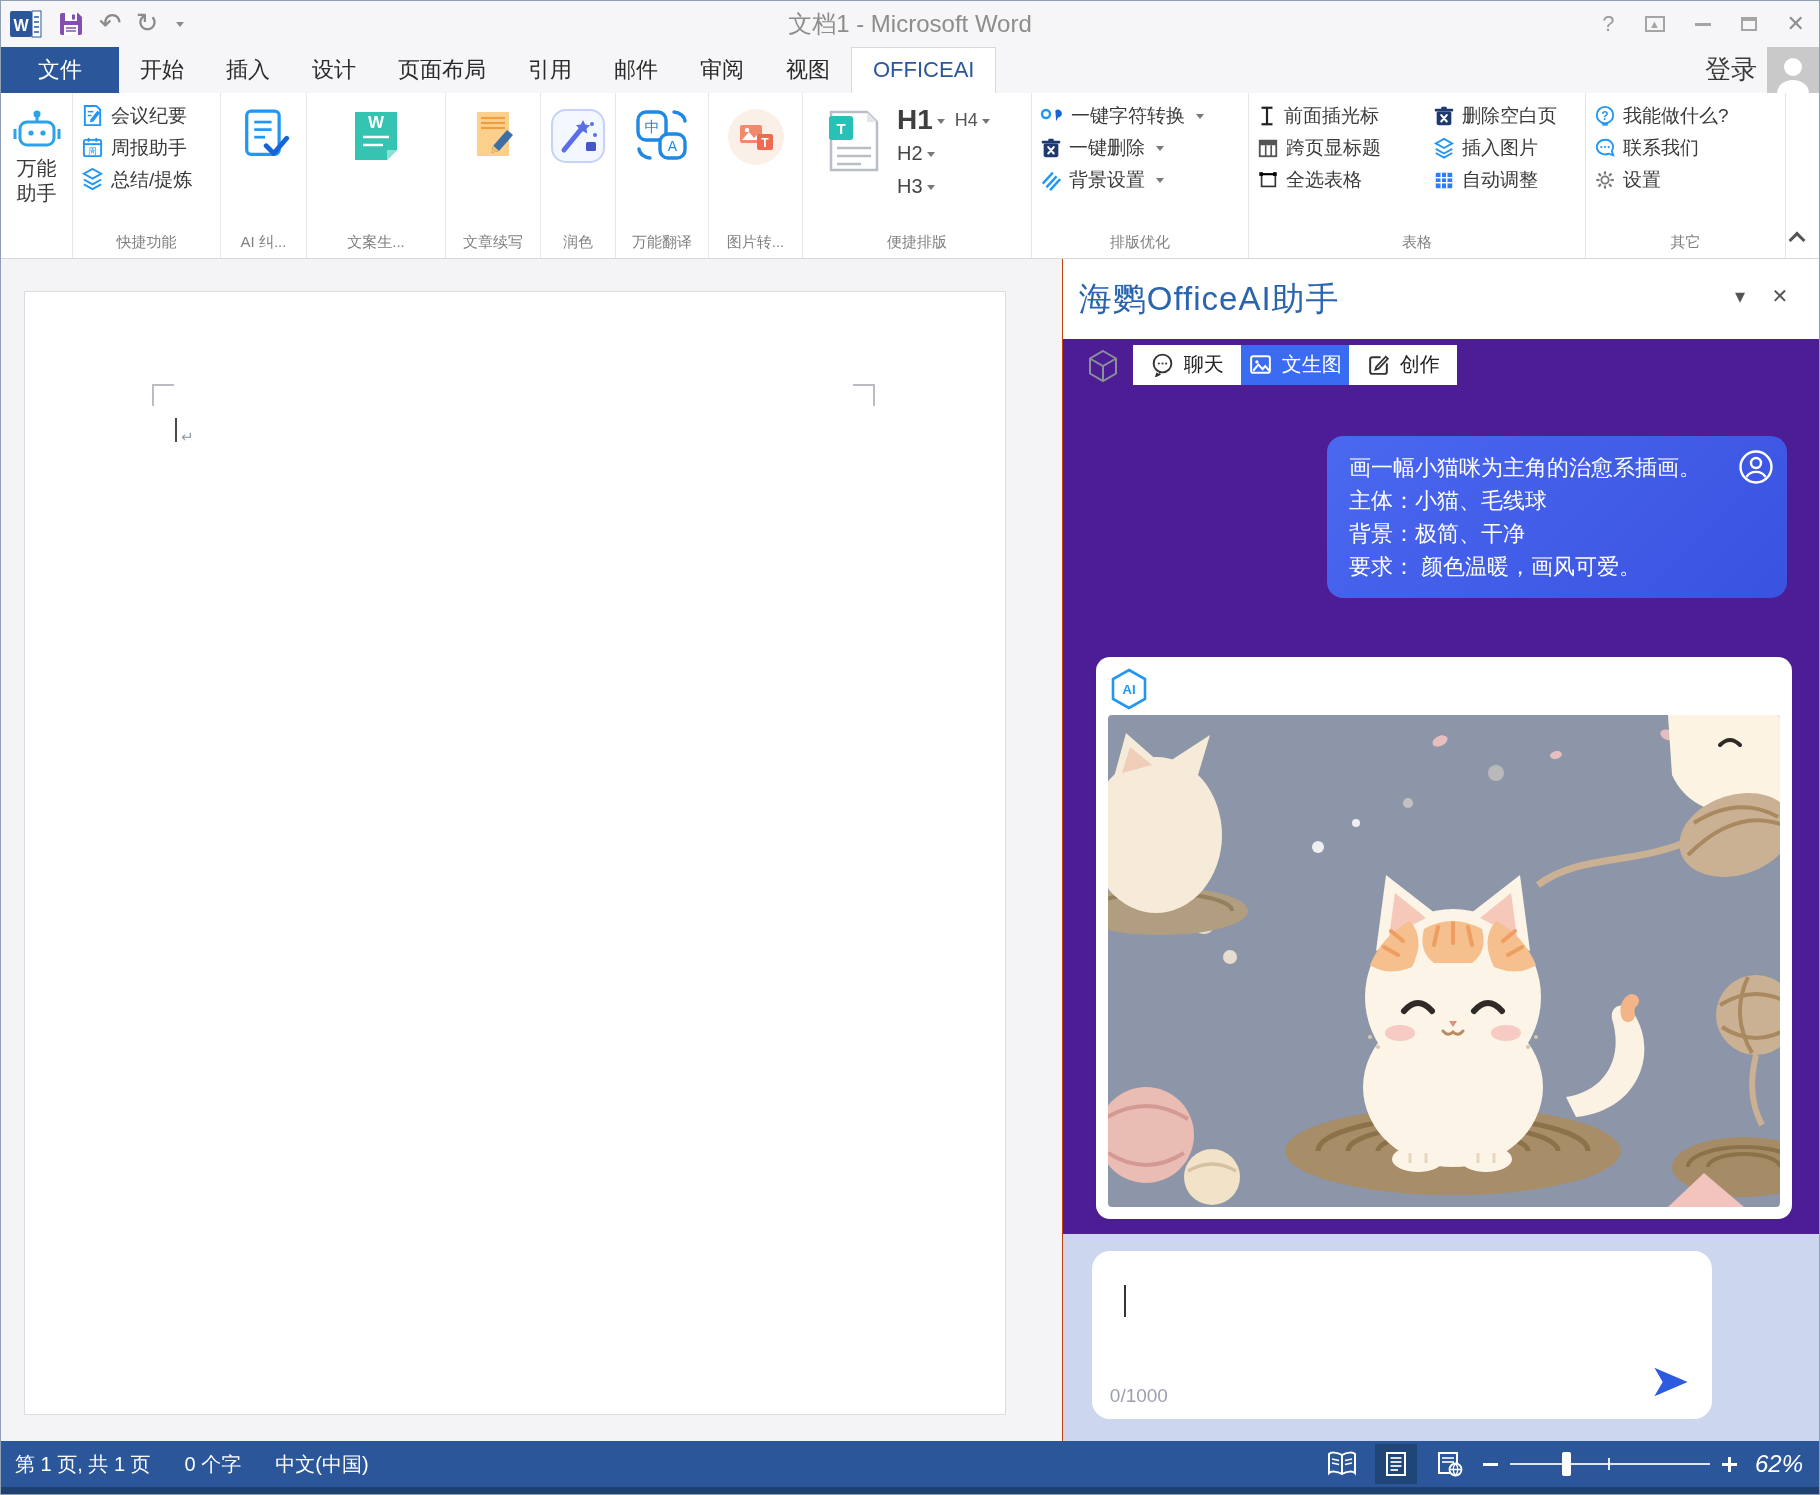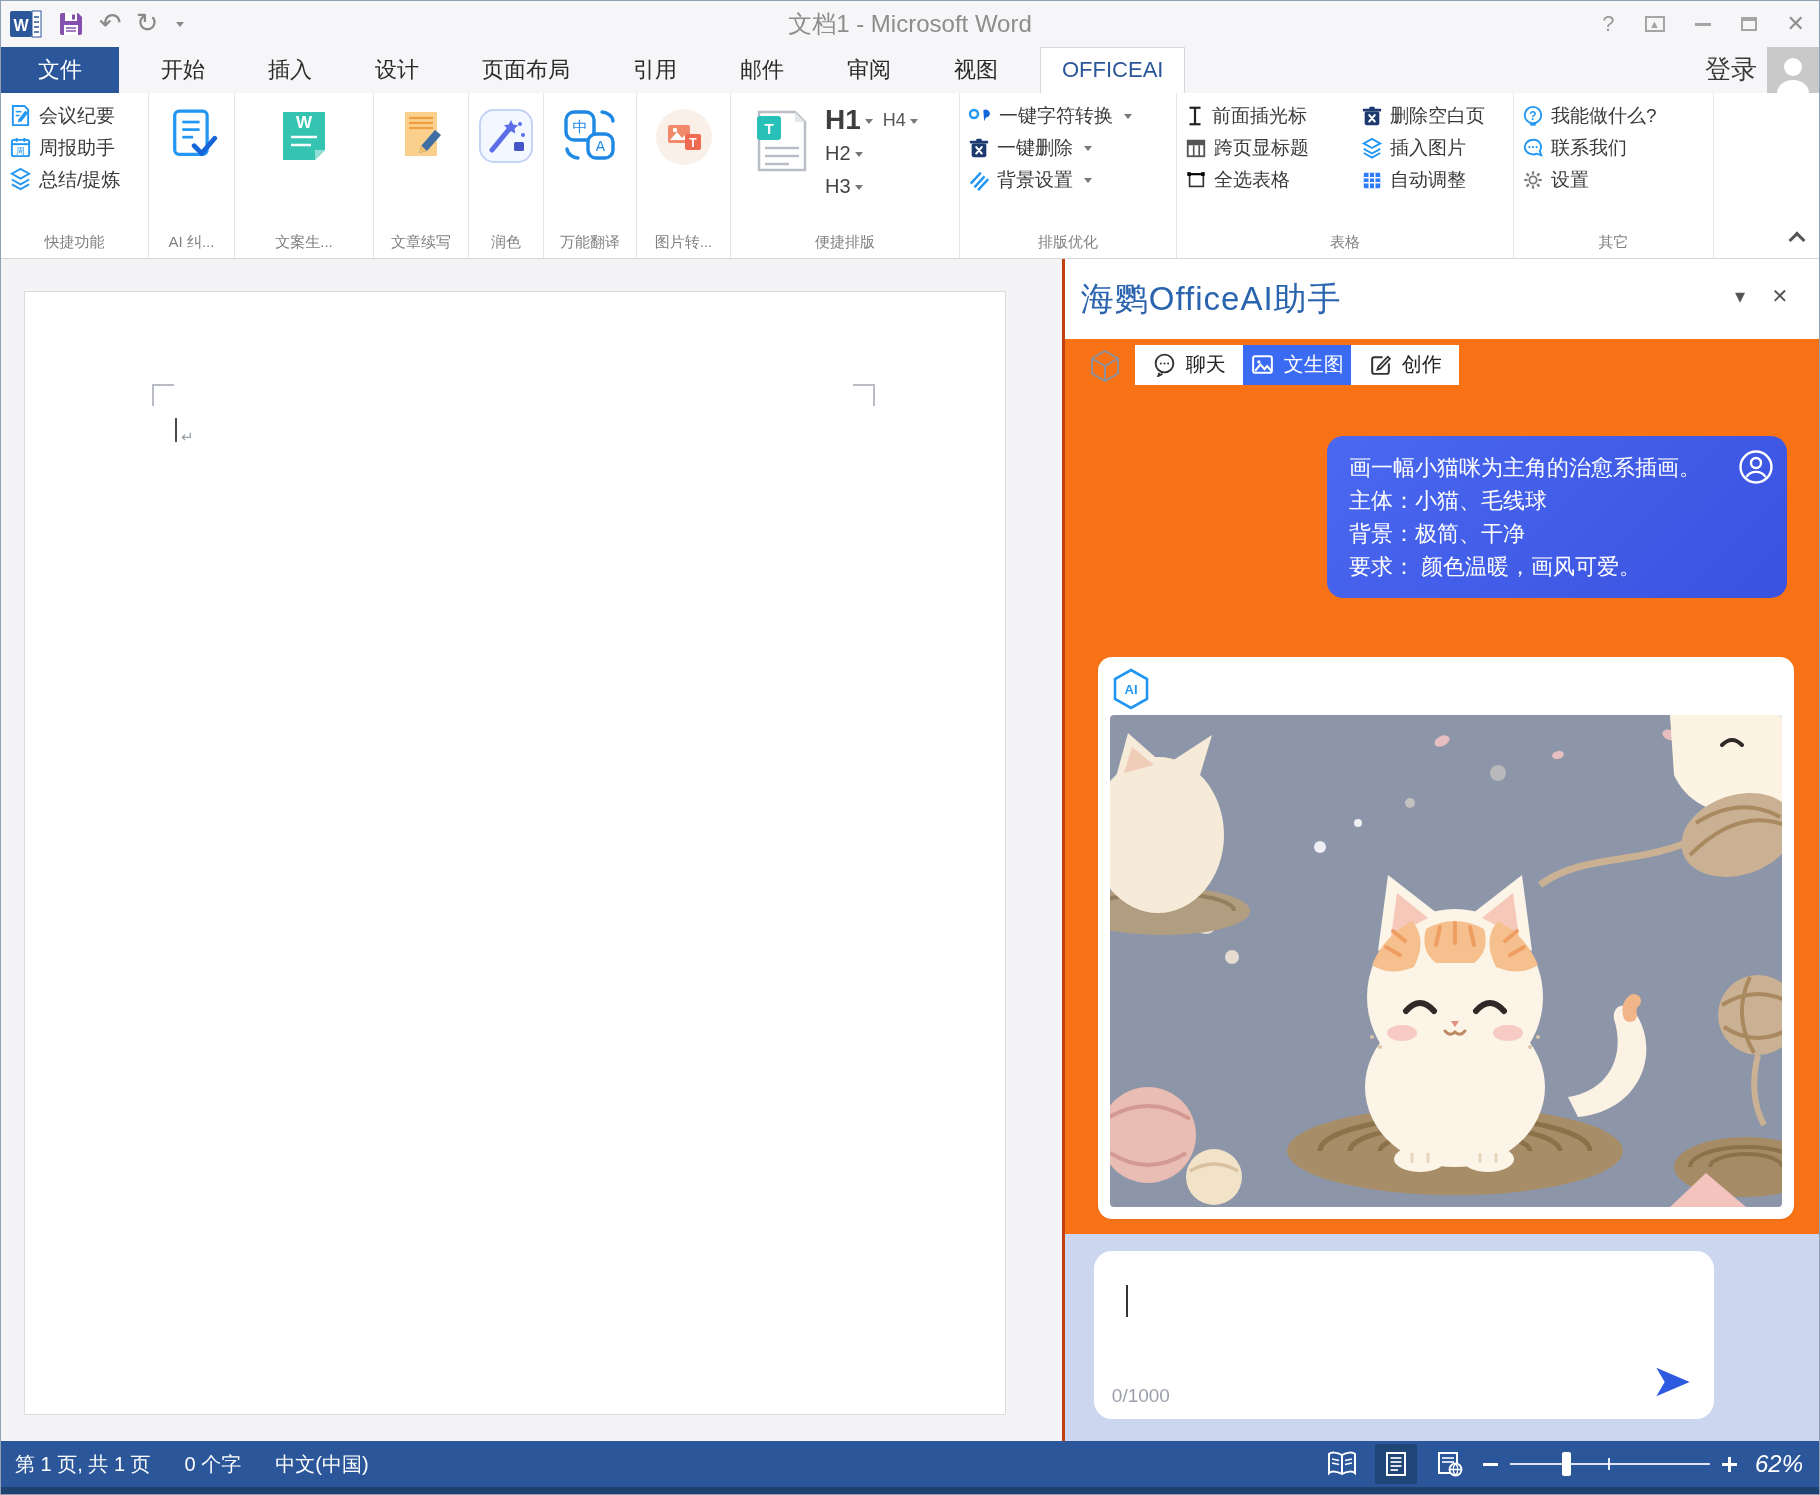--- a/index.html
+++ b/index.html
@@ -13,21 +13,21 @@
   .qa .ua { font-size:27px; color:#8a8a8a; line-height:1; }
   .win-title { position:absolute; left:0; right:0; text-align:center; color:#8f8d8b; font-size:24px; }
   .winctl { position:absolute; right:14px; top:0; height:46px; display:flex; align-items:center; gap:30px; color:#9b9b9b; }
   .winctl .g { font-size:22px; }
   .box-icon { width:20px; height:16px; border:2px solid #a5a5a5; display:inline-flex; align-items:flex-end; justify-content:center; font-size:11px; color:#a5a5a5; }
   .mini { width:16px; height:3px; background:#a5a5a5; }
   .maxi { width:16px; height:14px; border:2px solid #a5a5a5; border-top-width:4px; }
   .closex { font-size:22px; color:#8f8f8f; }
 
   
-  .tabrow { height:46px; display:flex; align-items:stretch; background:#f6f5f7; position:relative;gap:21px; }
+  .tabrow { height:46px; display:flex; align-items:stretch; background:#f6f5f7; position:relative; }
   .tab { display:flex; align-items:center; padding:0 21px; font-size:22px; color:#2a2a2a; }
   .tab-file { background:#2b579a; color:#fff; padding:0 37px; }
   .tab-ai { background:#fff; border:1px solid #d8d8d8; border-bottom:none; color:#2b579a; }
   .signin { margin-left:auto; display:flex; align-items:center; gap:10px; font-size:26px; color:#3a3a3a; }
   .avatarbox { width:52px; height:46px; background:#c9c9c9; display:flex; align-items:flex-end; justify-content:center; }
 
   
   .ribbon { height:166px; background:#fff; border-bottom:1px solid #d7d7da; display:flex; position:relative; }
   .rg { border-right:1px solid #e6e6e9; display:flex; flex-direction:column; flex:none; }
   .rg-c { flex:1; padding-top:7px; }
@@ -54,21 +54,21 @@
   .workspace { width:1062px; position:relative; }
   .page { position:absolute; left:23px; top:32px; width:982px; height:1124px; background:#fff; border:1px solid #dcdcdf; }
   .cmark { position:absolute; width:22px; height:22px; }
   .cm-tl { left:127px; top:92px; border-left:2px solid #b9bcc4; border-top:2px solid #b9bcc4; }
   .cm-tr { left:828px; top:92px; border-right:2px solid #b9bcc4; border-top:2px solid #b9bcc4; }
   .caret { position:absolute; left:150px; top:126px; width:2px; height:24px; background:#4a4a4a; }
   .pmark { position:absolute; left:156px; top:136px; color:#9aa0a8; font-size:15px; }
   .pmark::after { content:"↵"; }
 
   
-  .panel { width:758px; position:relative; background:#f97316; border-left:3px solid #c2410c; overflow:hidden; }
+  .panel { width:758px; position:relative; background:#4c1d95; border-left:1px solid #c2410c; overflow:hidden; }
   .p-header { position:absolute; top:0; left:0; right:0; height:80px; background:#fff; }
   .p-title { position:absolute; left:16px; top:18px; font-size:33px; color:#2b64ae; letter-spacing:1px; }
   .p-ctl { position:absolute; top:24px; width:26px; height:26px; display:flex; align-items:center; justify-content:center; color:#555; font-size:20px; cursor:pointer; }
   .p-collapse { right:66px; } .p-collapse::after { content:"▾"; }
   .p-close { right:26px; } .p-close::after { content:"✕"; }
   .p-tabs { position:absolute; top:86px; left:70px; width:324px; height:40px; background:#fff; display:flex; }
   .p-tab { flex:1; display:flex; align-items:center; justify-content:center; gap:9px; font-size:20px; color:#222; cursor:pointer; }
   .p-tab.active { background:#3a6bf2; color:#fff; }
   .cubewrap { position:absolute; left:24px; top:90px; }
 
@@ -159,20 +159,38 @@
           <svg width="36" height="40" viewBox="0 0 36 40">
             <circle cx="18" cy="14" r="9" fill="#fff"></circle>
             <path d="M2 40 a16 13 0 0 1 32 0 z" fill="#fff"></path>
           </svg>
         </span>
     </div>
   </div>
 
   <div class="ribbon">
 
+    <div class="rg assist">
+      <div class="rg-c">
+        <div class="bigbtn">
+          <svg width="50" height="48" viewBox="0 0 50 48">
+              <circle cx="25" cy="6" r="3.5" fill="#2aa3e8"></circle>
+              <line x1="25" y1="9" x2="25" y2="14" stroke="#2aa3e8" stroke-width="3"></line>
+              <rect x="8" y="14" width="34" height="23" rx="7" fill="none" stroke="#2aa3e8" stroke-width="3"></rect>
+              <circle cx="19" cy="25" r="2.6" fill="#2aa3e8"></circle>
+              <circle cx="31" cy="25" r="2.6" fill="#2aa3e8"></circle>
+              <line x1="3" y1="21" x2="3" y2="31" stroke="#2aa3e8" stroke-width="3"></line>
+              <line x1="47" y1="21" x2="47" y2="31" stroke="#2aa3e8" stroke-width="3"></line>
+            </svg>
+        </div>
+        <div class="txt">万能</div>
+        <div class="txt">助手</div>
+      </div>
+      <div class="rg-l"></div>
+    </div>
 
     <div class="rg g-quick">
       <div class="rg-c">
         <div class="srow">
           <svg width="23" height="23" viewBox="0 0 24 24">
               <path d="M4 2 h12 l4 4 v16 h-16 z" fill="none" stroke="#2196f3" stroke-width="2"></path>
               <line x1="7" y1="8" x2="13" y2="8" stroke="#2196f3" stroke-width="1.6"></line>
               <line x1="7" y1="12" x2="11" y2="12" stroke="#2196f3" stroke-width="1.6"></line>
               <path d="M10 16 L17 7 l3 2.2 L13 18.2 l-3.6 .9 z" fill="#2196f3"></path>
             </svg>

